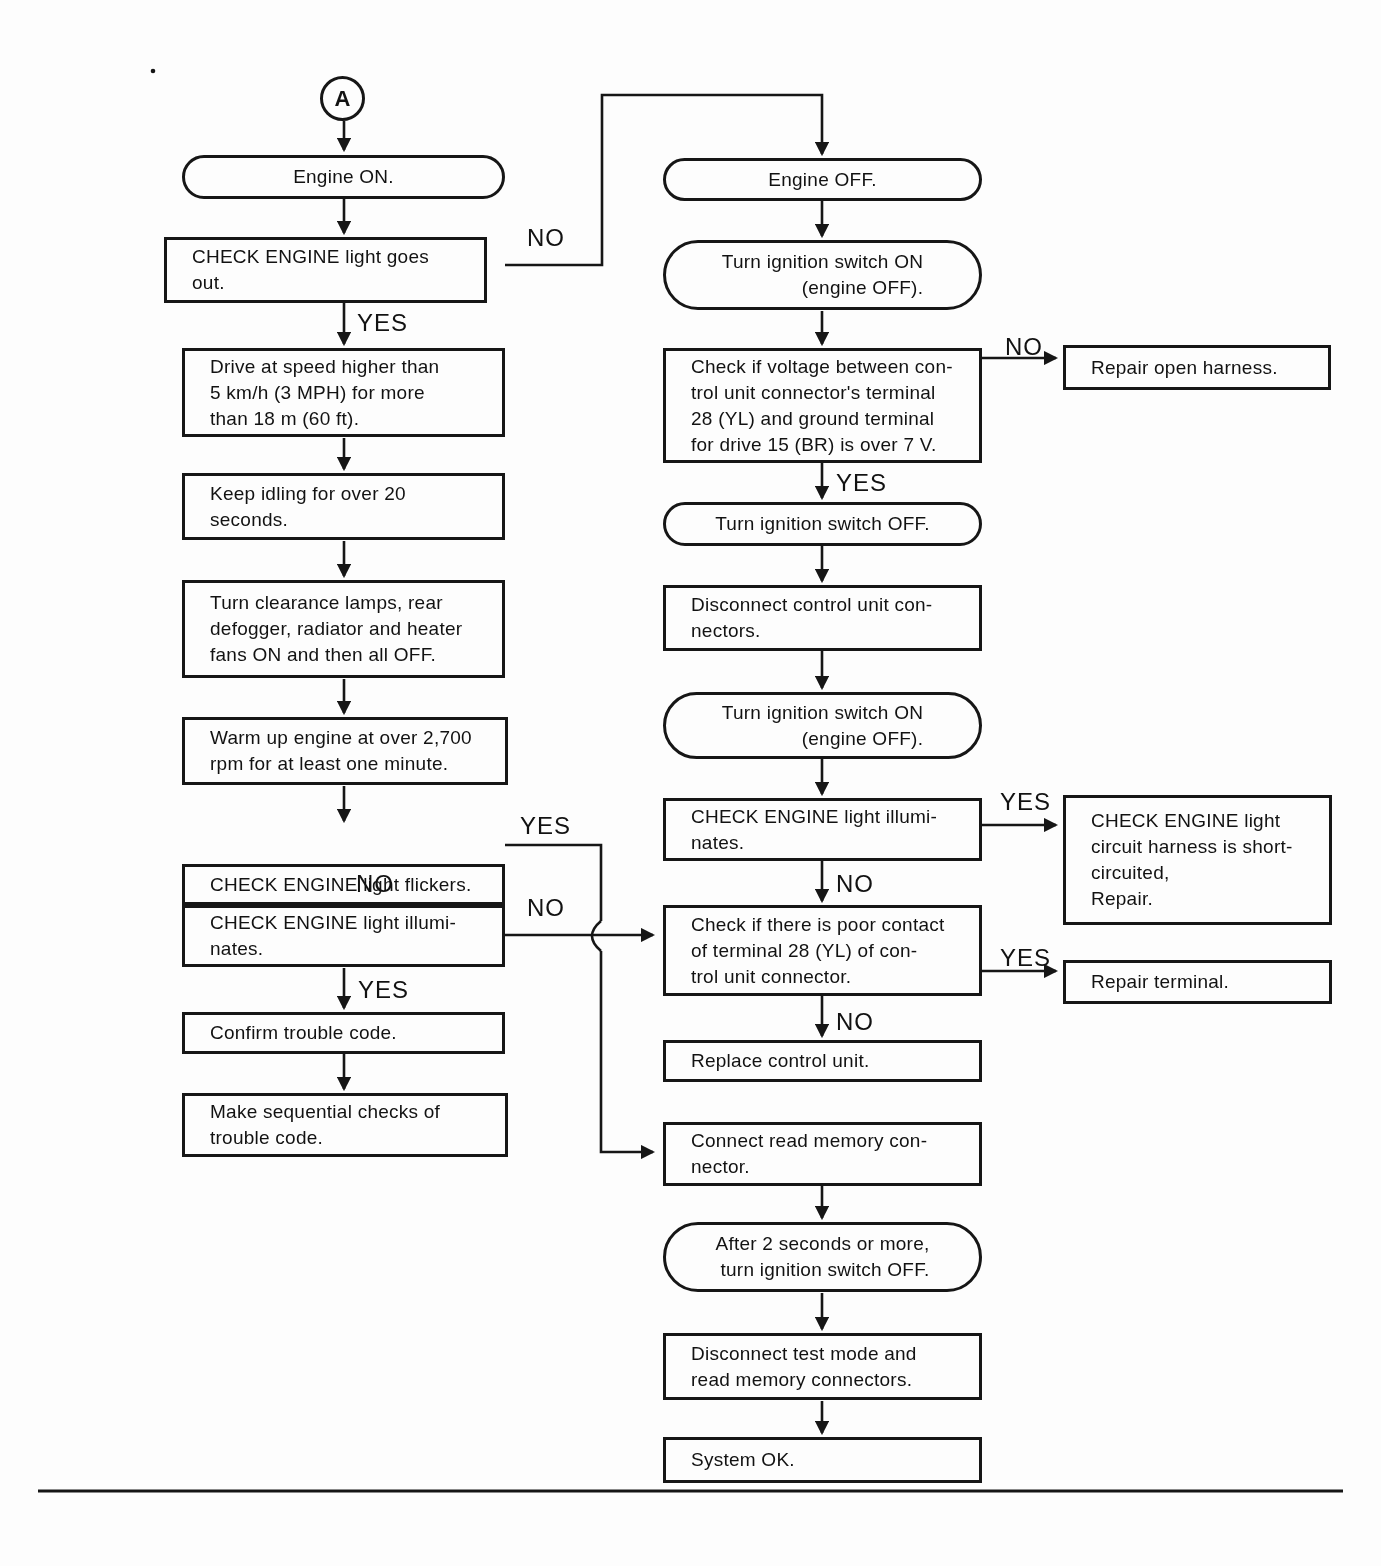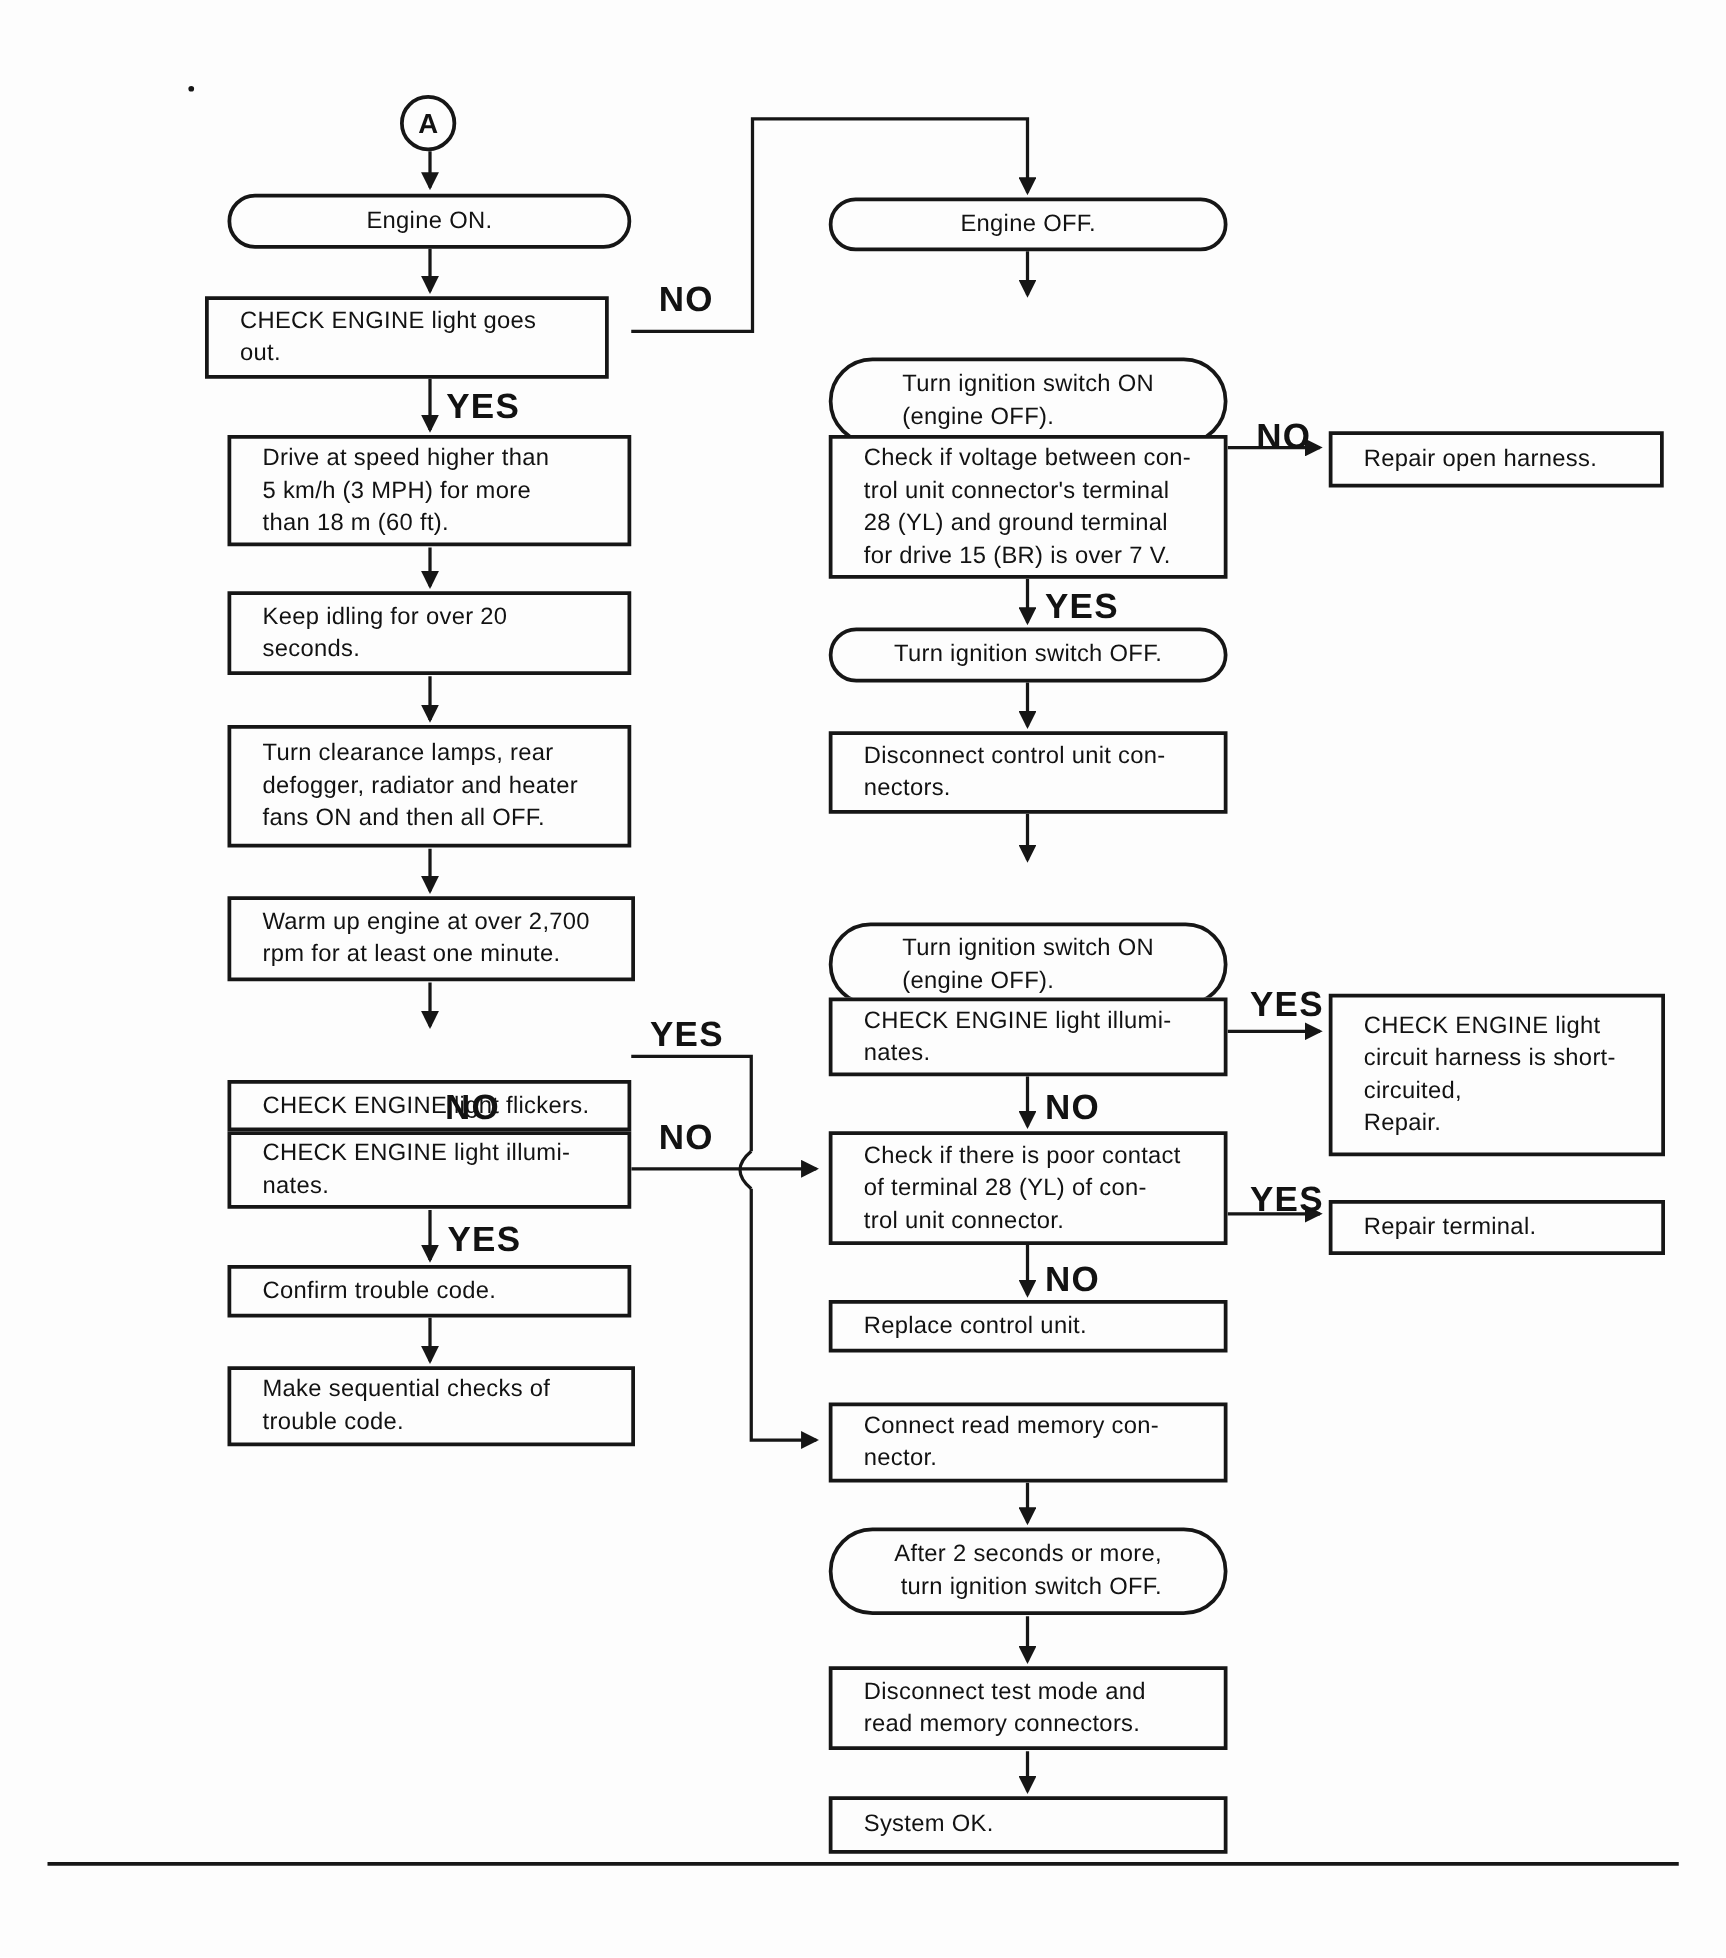--- a/index.html
+++ b/index.html
@@ -29,35 +29,35 @@
     padding:4px 8px 4px 25px;
     justify-content:flex-start;
     text-align:left;
   }
   .pill{
     border-radius:999px;
     padding:4px 18px;
     justify-content:center;
     text-align:right;
   }
-  .pill-left{ text-align:left;margin-top:46px; }
+  .pill-left{ text-align:right; }
   .circle{
     position:absolute;
     box-sizing:border-box;
     border:3px solid #161616;
     border-radius:50%;
     display:flex;align-items:center;justify-content:center;
     font-size:22px;font-weight:700;
     background:#fdfdfd;
     z-index:2;
   }
   .elabel{
     position:absolute;
-    font-size:28px;
-    font-weight:700;
+    font-size:24px;
+    font-weight:400;
     letter-spacing:1px;
     z-index:3;
   }
 </style>
 </head>
 <body>
 
 <div class="canvas">
 
   <svg class="wires" width="1381" height="1566" viewBox="0 0 1381 1566">

